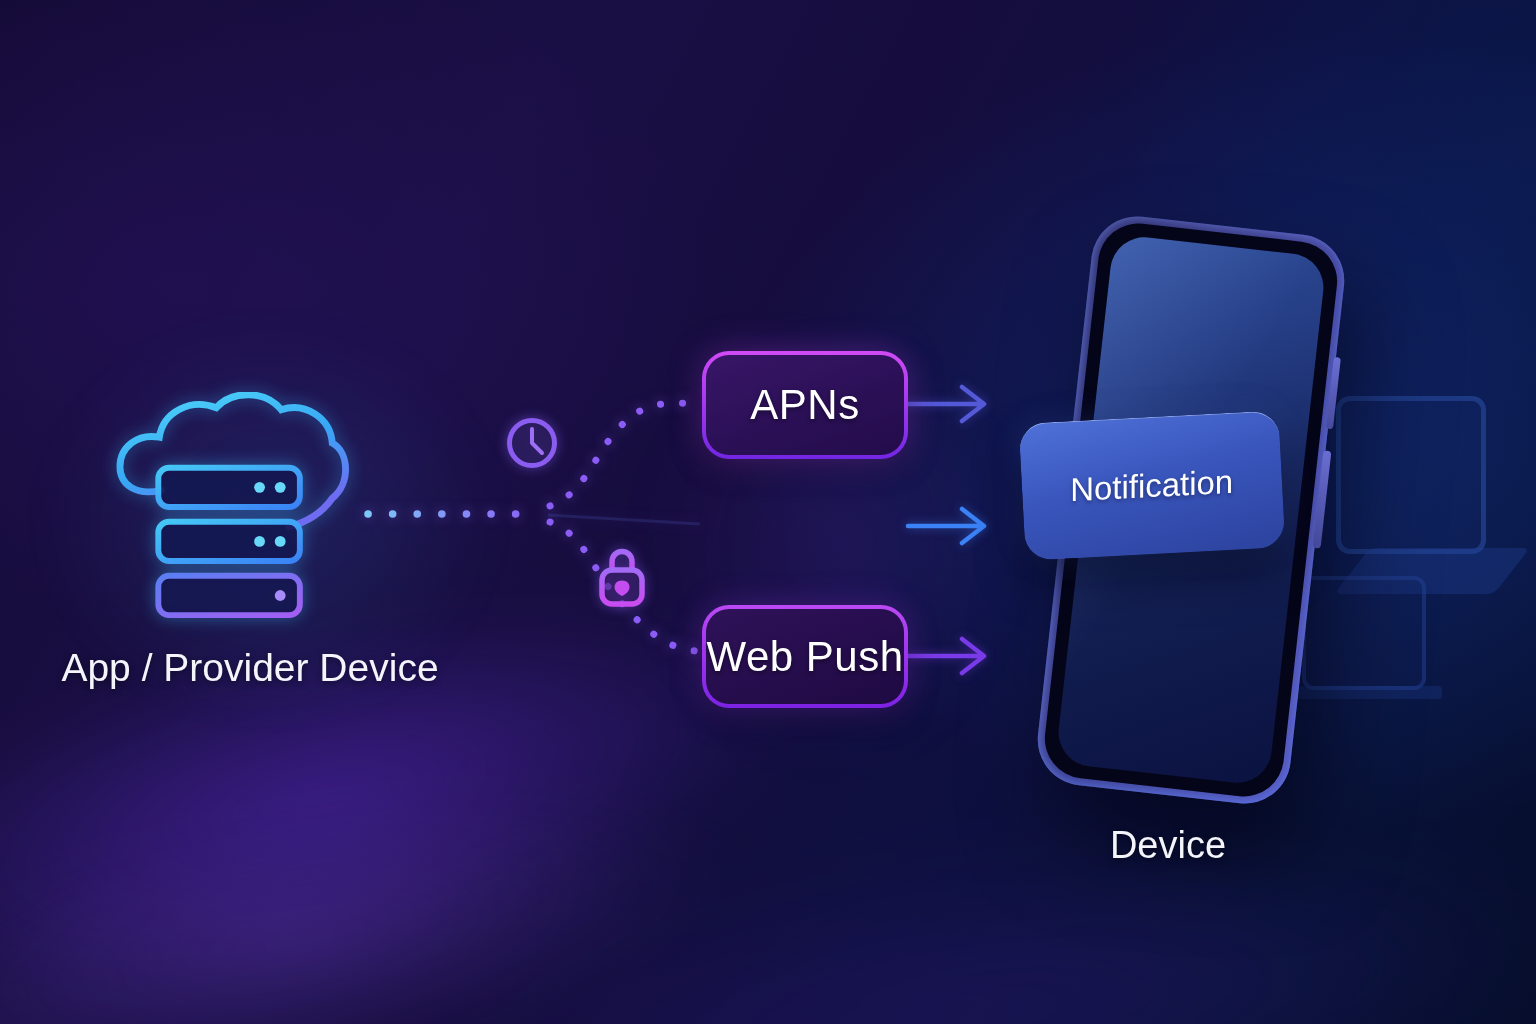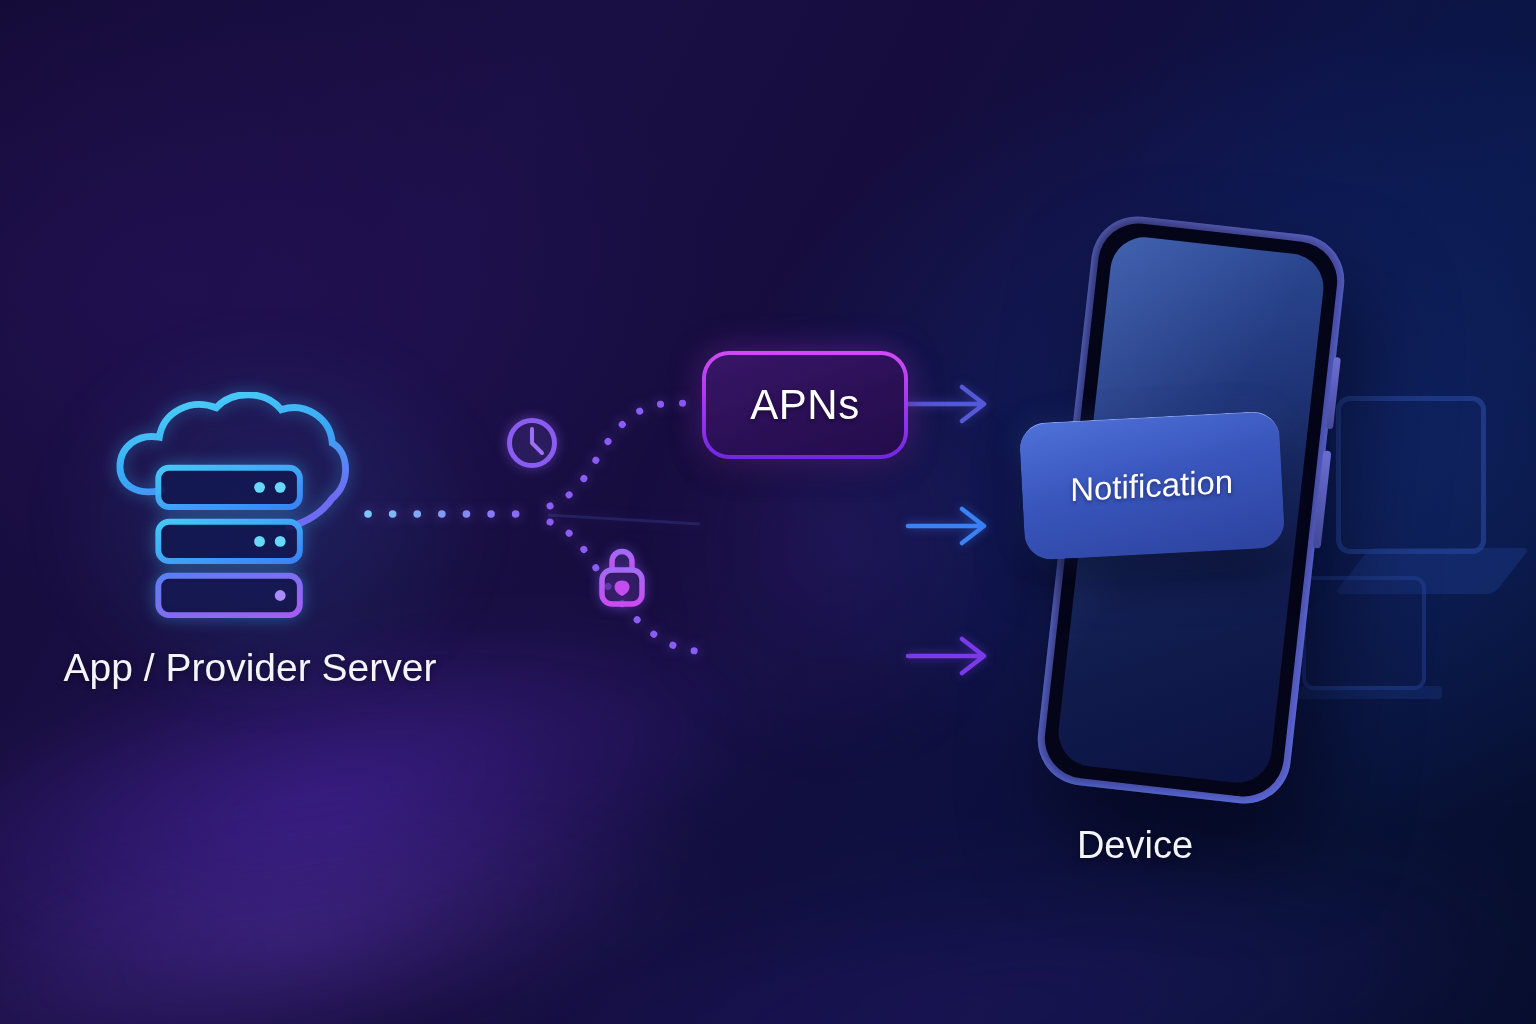--- a/index.html
+++ b/index.html
@@ -78,21 +78,21 @@
     background:linear-gradient(168deg,#4f71d8 0%,#3a57be 42%,#2c429e 100%);
     border-top:1.5px solid rgba(175,198,255,.7);
     box-shadow:0 22px 45px rgba(2,4,20,.55),0 0 30px rgba(70,110,220,.22);
     display:flex;align-items:center;justify-content:center;}
   .notif span{font-size:33px;font-weight:500;color:#fff;transform:skewX(-3deg);
     text-shadow:0 2px 4px rgba(0,0,20,.4);}
 
   .lbl{position:absolute;text-align:center;font-weight:500;color:#f4f4fb;
     text-shadow:0 2px 6px rgba(0,0,10,.5);}
   .server-lbl{left:30px;top:646px;width:440px;font-size:39px;}
-  .device-lbl{left:1015px;top:824px;width:240px;font-size:38px;}
+  .device-lbl{left:1048px;top:824px;width:240px;font-size:38px;}
 </style>
 </head>
 <body>
 
 <div class="stage">
 
   <div class="swirl swirl1"></div>
   <div class="swirl swirl2"></div>
   <div class="swirl swirl3"></div>
   <div class="swirl glow-cloud"></div>
@@ -167,29 +167,34 @@
     <path d="M16 28 V20 C16 6 36 6 36 20 V28" fill="none" stroke="url(#gLock)" stroke-width="5.5" stroke-linecap="round"></path>
     <rect x="6" y="28" width="40" height="34" rx="10" fill="rgba(40,16,70,.45)" stroke="url(#gLock)" stroke-width="5.5"></rect>
     <path d="M26 38.5 c4.5 0 7.5 2.8 7.5 6.5 c0 4.2 -3.2 6.8 -7.5 9 c-4.3 -2.2 -7.5 -4.8 -7.5 -9 c0 -3.7 3 -6.5 7.5 -6.5 Z" fill="#c44df0"></path>
   </svg>
 
   <div class="svc svc-apns">
     <div class="svc-inner">
         <span>APNs</span>
       </div>
   </div>
+  <div class="svc svc-web">
+    <div class="svc-inner">
+        <span>Web Push</span>
+      </div>
+  </div>
 
   <div class="phone">
     <div class="phone-btn phone-btn1"></div>
     <div class="phone-btn phone-btn2"></div>
     <div class="phone-bezel">
       <div class="phone-screen"></div>
     </div>
   </div>
 
   <div class="notif">
     <span>Notification</span>
   </div>
 
-  <div class="lbl server-lbl">App / Provider Server</div>
+  <div class="lbl server-lbl">App / Provider Device</div>
   <div class="lbl device-lbl">Device</div>
 
 </div>
 
 </body></html>

